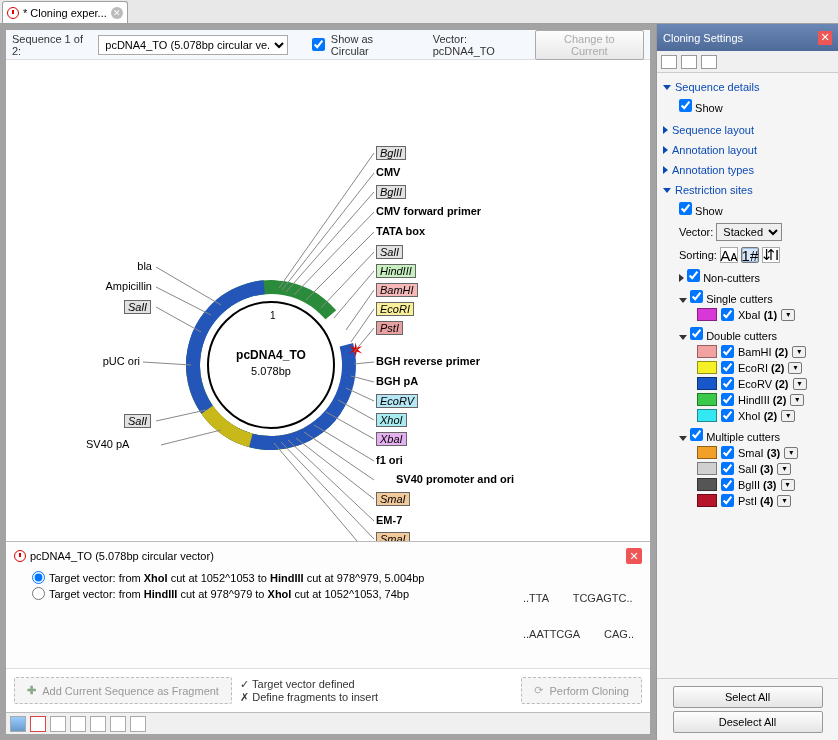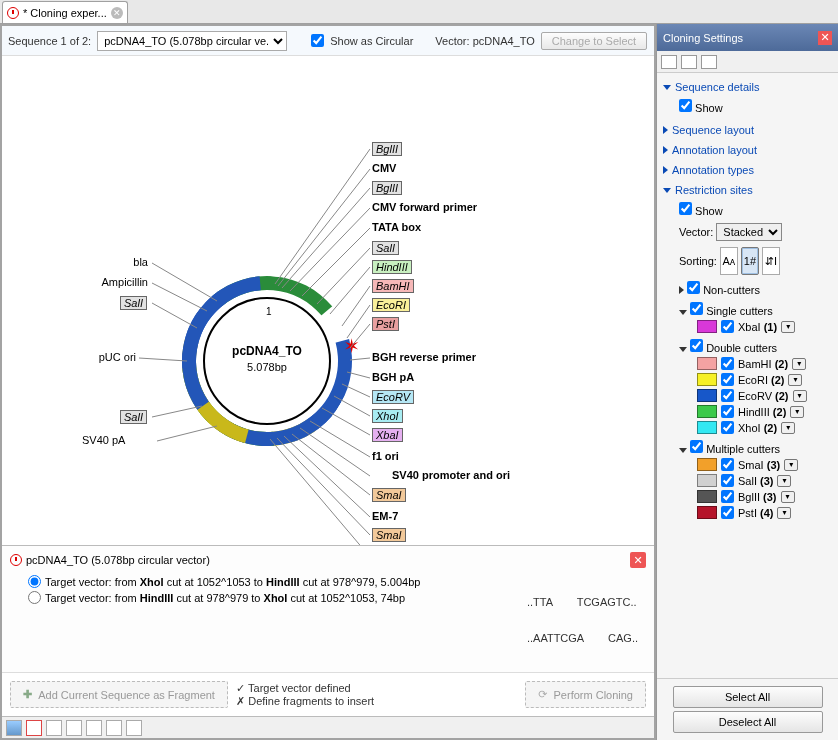--- a/index.html
+++ b/index.html
@@ -10,21 +10,21 @@
 
 .tabbar { height: 24px; background: #e8e8e8; display: flex; align-items: flex-end; padding-left: 2px; border-bottom: 1px solid #a0a0a0; }
 .tab { height: 22px; background: #fff; border: 1px solid #a0a0a0; border-bottom: none; border-radius: 3px 3px 0 0; padding: 0 4px; display: flex; align-items: center; gap: 4px; font-size: 11px; }
 .tab-icon { width: 12px; height: 12px; border: 1.5px solid #d00; border-radius: 50%; display: inline-block; position: relative; }
 .tab-icon::after { content:''; position:absolute; top:2px; left:4px; width:2px; height:4px; background:#d00; }
 .tab-close { width: 12px; height: 12px; background:#bbb; border-radius:50%; color:#fff; font-size:9px; display:flex; align-items:center; justify-content:center; cursor:pointer; }
 
 .main-row { display: flex; flex: 1; min-height: 0; }
 
 
-.left { flex: 1; display: flex; flex-direction: column; min-width: 0; border: 2px solid #a3a3a3; background:#fff; }
+.left { flex: 1; display: flex; flex-direction: column; min-width: 0; border: 6px solid #a3a3a3; background:#fff; }
 
 .toolbar { height: 30px; padding: 4px 6px; display: flex; align-items: center; gap: 6px; color:#333; background:#f5f9fd; border-bottom:1px solid #ddd; }
 .select { border: 1px solid #aaa; background: #fff; font-size: 11px; height: 20px; padding: 0 2px; }
 .chk { width: 13px; height: 13px; }
 .btn { border: 1px solid #aaa; background: linear-gradient(#fdfdfd,#e8e8e8); padding: 2px 10px; font-size: 11px; color:#777; border-radius:2px; }
 .btn:disabled { color:#aaa; }
 
 .canvas { flex:1; background:#fff; position:relative; overflow:hidden; }
 
 
@@ -56,21 +56,21 @@
 .side-body { flex:1; overflow:auto; padding:4px 4px 8px; }
 .section-head { color:#0a4ab5; font-size:11px; padding:4px 2px; display:flex; align-items:center; gap:4px; cursor:pointer; }
 .tri { display:inline-block; width:0; height:0; border-top:4px solid transparent; border-bottom:4px solid transparent; border-left:5px solid #0a4ab5; }
 .tri.open { border-left:4px solid transparent; border-right:4px solid transparent; border-top:5px solid #0a4ab5; border-bottom:none; }
 .section-content { padding:2px 0 6px 18px; }
 .enz-row { display:flex; align-items:center; gap:4px; margin:3px 0; }
 .swatch { width:20px; height:13px; display:inline-block; border:1px solid rgba(0,0,0,.4); }
 .dd { width:14px; height:12px; border:1px solid #777; background:#f0f0f0; display:inline-flex; align-items:center; justify-content:center; font-size:8px; border-radius:2px; }
 .subgroup { margin:6px 0 2px 0; }
 .lblsel { border:1px solid #888; font-size:11px; padding:0 2px; height:18px; }
-.sort-btn { width:18px; height:28px; border:1px solid #aaa; background:#fff; font-size:11px; display:inline-flex; align-items:center; justify-content:center;text-align:center; }
+.sort-btn { width:18px; height:16px; border:1px solid #aaa; background:#fff; font-size:15px; display:inline-flex; align-items:center; justify-content:center;text-align:center; }
 .sort-btn.sel { border:1px solid #777; background:#d8e6f5; border-radius:2px; box-shadow:inset 0 0 0 1px #9fc0e3; }
 .wide-btn { width:150px; height:22px; border:1px solid #999; background:linear-gradient(#fdfdfd,#e5e5e5); font-size:11px; margin:3px auto; display:block; border-radius:2px; }
 
 
 .plasmid { position:absolute; left:180px; top:220px; width:170px; height:170px; }
 .inner-circ { position:absolute; left:21px; top:21px; width:128px; height:128px; border:2px solid #000; border-radius:50%; }
 .center-txt { position:absolute; left:0; top:68px; width:170px; text-align:center; font-weight:bold; font-size:12px; }
 .center-txt2 { position:absolute; left:0; top:85px; width:170px; text-align:center; font-size:11px; }
 .tick1 { position:absolute; left:84px; top:30px; font-size:10px; }
 .arc { position:absolute; border:14px solid transparent; border-radius:50%; width:170px; height:170px; }
@@ -92,21 +92,21 @@
       <div class="toolbar">
         <span>Sequence 1 of 2:</span>
         <select class="select" style="width:190px">
           <option>pcDNA4_TO (5.078bp circular ve...</option>
         </select>
         <span style="width:12px"></span>
         <input type="checkbox" class="chk" checked="" style="">
         <span>Show as Circular</span>
         <span style="width:10px"></span>
         <span>Vector: pcDNA4_TO</span>
-        <button class="btn" disabled="">Change to Select</button>
+        <button class="btn" disabled="">Change to Current</button>
       </div>
 
       <div class="canvas">
 
         <div class="rb-label" style="left:86px; top:200px; text-align:right; width:60px">bla</div>
         <div class="rb-label" style="left:60px; top:220px; text-align:right; width:86px">Ampicillin</div>
         <div class="rb-label boxlab" style="left:118px; top:240px; background:#e2e2e2">SalI</div>
         <div class="rb-label" style="left:74px; top:295px; text-align:right; width:60px;">pUC ori</div>
         <div class="rb-label boxlab" style="left:118px; top:354px; background:#e2e2e2">SalI</div>
         <div class="rb-label" style="left:80px; top:378px; text-align:left; width:70px">SV40 pA</div>

